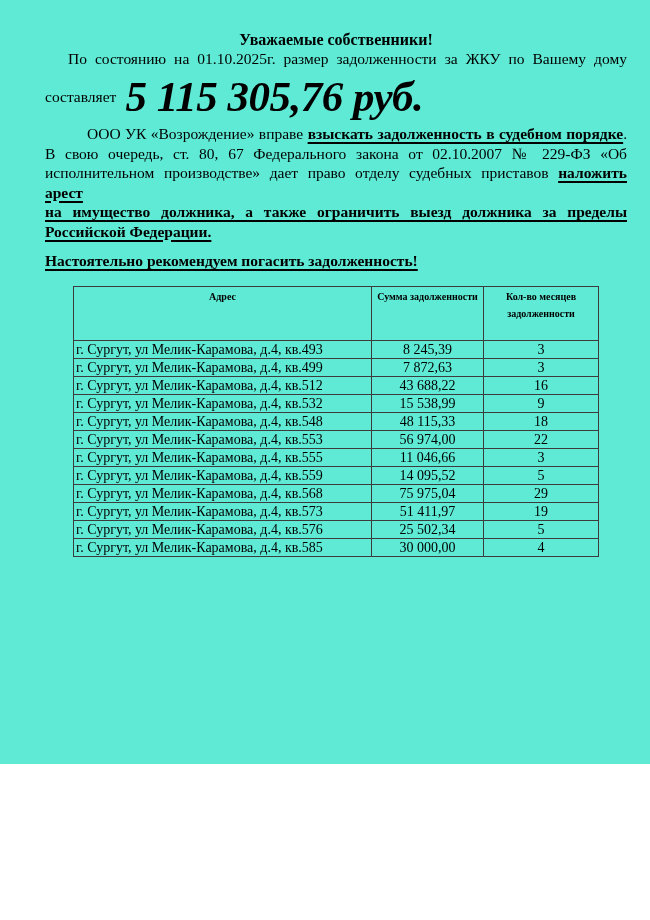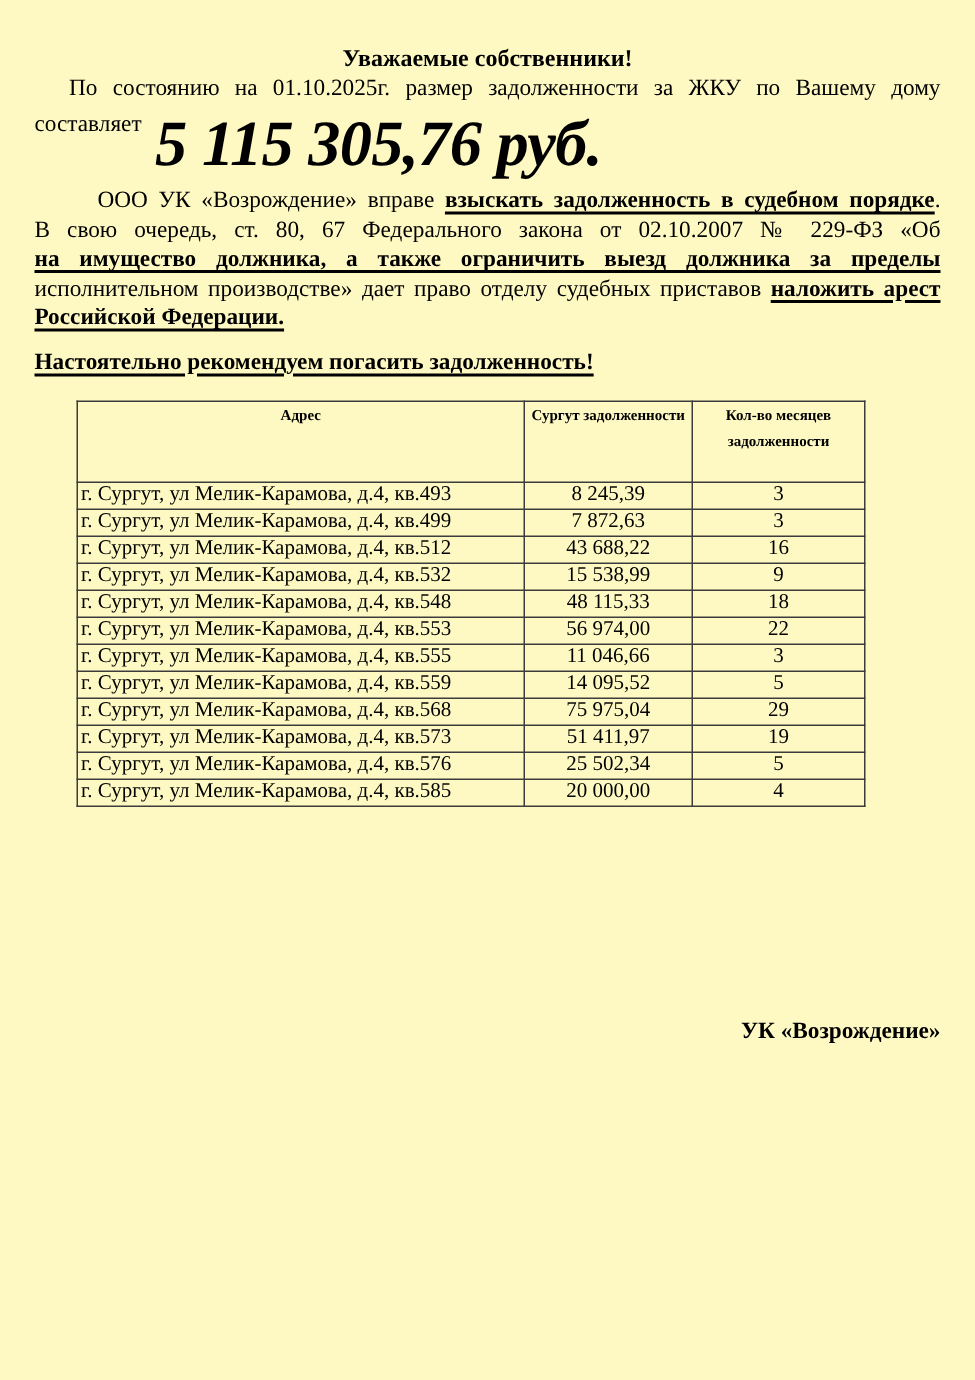--- a/index.html
+++ b/index.html
@@ -1,44 +1,44 @@
 <!DOCTYPE html>
 <html lang="ru"><head>
 <meta charset="utf-8">
 <style>
   html, body { margin: 0; padding: 0; background: #fff; }
   .page {
     position: relative;
     width: 650px;
-    height: 920px;
+    height: 764px;
     box-sizing: border-box;
-    background: #fef9c3;
+    background: #5eead4;
     color: #000;
     font-family: "Liberation Serif", "DejaVu Serif", serif;
-    padding: 31px 23px 0 23px;
+    padding: 31px 23px 0 45px;
     overflow: hidden;
   }
   .title {
     text-align: center;
     font-weight: bold;
     font-size: 16px;
     line-height: 18px;
   }
   .p1 {
     margin-top: 0;
     font-size: 15.5px;
     line-height: 20px;
     text-align: justify;
     text-align-last: justify;
     text-indent: 23px;
   }
   .amount-line {
     margin-top: 5px;
     display: flex;
-    align-items: flex-start;
+    align-items: center;
   }
   .amount-prefix { font-size: 15.5px; flex: 0 0 auto; }
   .amount-big {
     font-size: 43px;
     font-weight: bold;
     line-height: 1.05;
     margin-left: 9px;
     letter-spacing: -0.5px;
     white-space: nowrap;
     font-style: italic;
@@ -112,38 +112,38 @@
   <div class="p1">По состоянию на 01.10.2025г. размер задолженности за ЖКУ по Вашему дому</div>
 
   <div class="amount-line">
     <span class="amount-prefix">составляет</span>
     <span class="amount-big">5 115 305,76 руб.</span>
   </div>
 
   <div class="p2">
     <div class="jline line1"><span>ООО УК «Возрождение» вправе </span><span class="bu">взыскать задолженность в судебном порядке</span><span>.</span></div>
     <div class="jline"><span>В свою очередь, ст. 80, 67 Федерального закона от 02.10.2007 № 229-ФЗ «Об</span></div>
+    <div class="jline"><span>исполнительном производстве» дает право отделу судебных приставов </span><span class="bu">наложить арест</span></div>
     <div class="jline"><span class="bu">на имущество должника, а также ограничить выезд должника за пределы</span></div>
-    <div class="jline"><span>исполнительном производстве» дает право отделу судебных приставов </span><span class="bu">наложить арест</span></div>
     <div class="lastline"><span class="bu">Российской Федерации.</span></div>
   </div>
 
   <div class="recommend"><span class="bu">Настоятельно рекомендуем погасить задолженность!</span></div>
 
   <div class="tablewrap">
     <table class="debt">
       <colgroup>
         <col class="c-address">
         <col class="c-amount">
         <col class="c-months">
       </colgroup>
       <thead>
         <tr>
           <th>Адрес</th>
-          <th>Сургут задолженности</th>
+          <th>Сумма задолженности</th>
           <th>Кол-во месяцев задолженности</th>
         </tr>
       </thead>
       <tbody>
           <tr>
             <td class="col-address">г. Сургут, ул Мелик-Карамова, д.4, кв.493</td>
             <td class="col-amount">8 245,39</td>
             <td class="col-months">3</td>
           </tr>
           <tr>
@@ -191,22 +191,21 @@
             <td class="col-amount">51 411,97</td>
             <td class="col-months">19</td>
           </tr>
           <tr>
             <td class="col-address">г. Сургут, ул Мелик-Карамова, д.4, кв.576</td>
             <td class="col-amount">25 502,34</td>
             <td class="col-months">5</td>
           </tr>
           <tr>
             <td class="col-address">г. Сургут, ул Мелик-Карамова, д.4, кв.585</td>
-            <td class="col-amount">20 000,00</td>
+            <td class="col-amount">30 000,00</td>
             <td class="col-months">4</td>
           </tr>
         </tbody>
     </table>
   </div>
 
-  <div class="signature">УК «Возрождение»</div>
 
 </div>
 
 </body></html>

